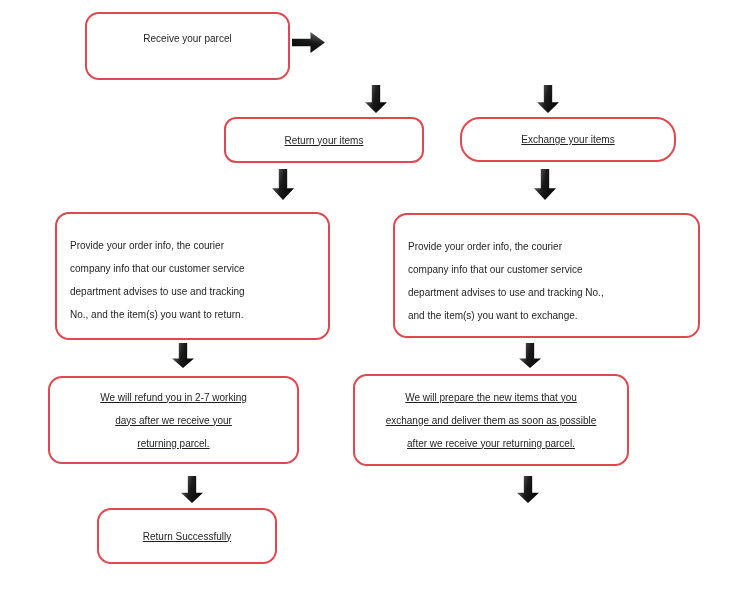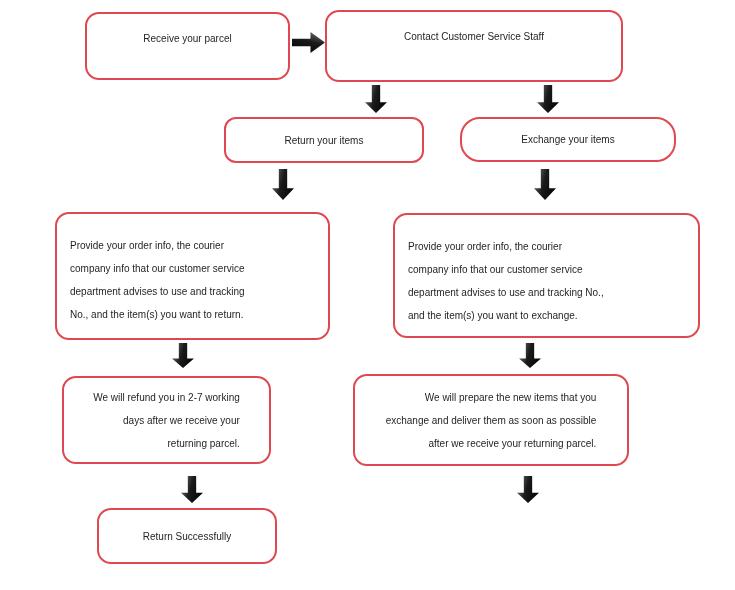--- a/index.html
+++ b/index.html
@@ -19,21 +19,22 @@
     border-radius: 14px;
     background: #ffffff;
     font-size: 10px;
     line-height: 23px;
   }
   .node .lbl { white-space: pre-line; }
   .v-center {
     display: flex;
     align-items: center;
     justify-content: center;
-    text-align: right;
+    text-align: center;
+    text-decoration: underline;
   }
   .top-center { text-align: center; padding-top: 13px; }
   .left-text { padding: 20px 4px 0 13px; text-align: left; }
   .arrow-down {
     position: absolute;
     width: 22px;
     background: linear-gradient(105deg, #7a7a7a 0%, #1a1a1a 45%, #000 100%);
     clip-path: polygon(50% 100%, 0 62%, 31% 62%, 31% 0, 69% 0, 69% 62%, 100% 62%);
   }
   .arrow-right {
@@ -48,23 +49,20 @@
 <body>
 
 <div class="canvas">
 
   <div class="node top-center" style="left:85px; top:12px; width:205px; height:68px;">
     <span class="lbl">Receive your parcel</span>
   </div>
 
   <div class="arrow-right" style="left:292px; top:32px;"></div>
 
-  <div class="node top-center" style="left:325px; top:10px; width:298px; height:72px;">
-    <span class="lbl">Contact Customer Service Staff</span>
-  </div>
 
   <div class="arrow-down" style="left:365px; top:85px; height:28px;"></div>
   <div class="arrow-down" style="left:537px; top:85px; height:28px;"></div>
 
   <div class="node v-center" style="left:224px; top:117px; width:200px; height:46px; border-radius:12px;">
     <span class="lbl">Return your items</span>
   </div>
 
   <div class="node v-center" style="left:460px; top:117px; width:216px; height:45px; border-radius:20px;">
     <span class="lbl">Exchange your items</span>
@@ -83,21 +81,21 @@
   <div class="node left-text" style="left:393px; top:213px; width:307px; height:125px;">
     <span class="lbl">Provide your order info, the courier
 company info that our customer service
 department advises to use and tracking No.,
 and the item(s) you want to exchange.</span>
   </div>
 
   <div class="arrow-down" style="left:172px; top:343px; height:25px;"></div>
   <div class="arrow-down" style="left:519px; top:343px; height:25px;"></div>
 
-  <div class="node v-center" style="left:62px; top:376px; width:209px; height:88px;">
+  <div class="node v-center" style="left:48px; top:376px; width:251px; height:88px;">
     <span class="lbl">We will refund you in 2-7 working
 days after we receive your
 returning parcel.</span>
   </div>
 
   <div class="node v-center" style="left:353px; top:374px; width:276px; height:92px;">
     <span class="lbl">We will prepare the new items that you
 exchange  and deliver them as soon as possible
 after we receive your returning parcel.</span>
   </div>

